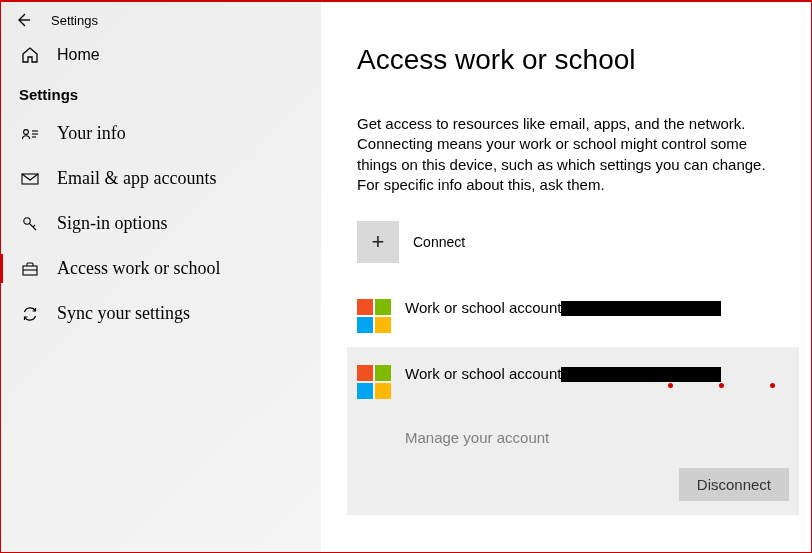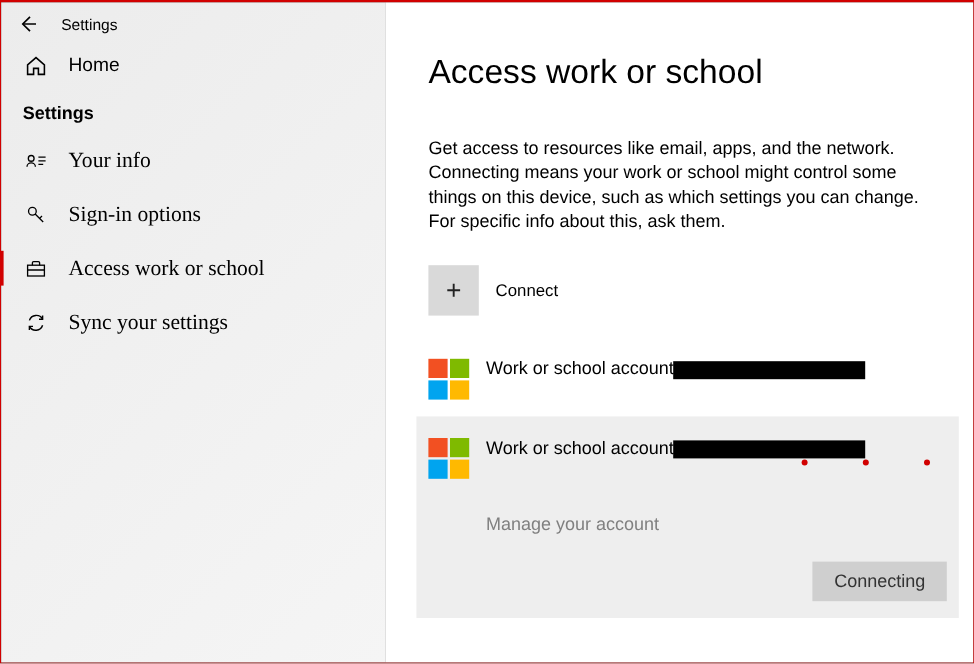--- a/index.html
+++ b/index.html
@@ -1,17 +1,17 @@
 <!DOCTYPE html>
 <html><head>
 <meta charset="utf-8">
 <style>
   * { box-sizing: border-box; }
   html, body { margin:0; padding:0; font-family: "Segoe UI", Arial, sans-serif; font-size:14px; color:#000; }
-  .window { width:812px; height:553px; border:1px solid #d10000; border-top-width:2px; display:flex; background:#404040; }
+  .window { width:812px; height:553px; border:1px solid #d10000; border-top-width:2px; display:flex; background:#000000; }
   
   .sidebar { width:320px; background:linear-gradient(135deg,#ececec,#f5f5f5); display:flex; flex-direction:column; padding-bottom:10px; }
   .titlebar { display:flex; align-items:center; padding:8px 12px; }
   .titlebar .back { width:20px; height:20px; display:flex; align-items:center; justify-content:center; }
   .titlebar .title { margin-left:18px; font-size:13px; }
   .home-row { display:flex; align-items:center; padding:8px 18px 8px 18px; }
   .home-row .ic { width:22px; display:flex; justify-content:center; align-items:center; }
   .home-row .label { margin-left:16px; font-size:16px; }
   .searchbox { margin:14px 16px 10px 16px; height:34px; border:1px solid #888; background:#fff; display:flex; align-items:center; padding:0 8px; }
   .searchbox input { flex:1; border:none; outline:none; font-size:15px; font-style:italic; color:#666; background:transparent; }
@@ -80,20 +80,29 @@
             <circle cx="5" cy="5" r="2.4" stroke="#000" stroke-width="1.1" fill="none"></circle>
             <path d="M1.5 12c0-2 1.7-3.2 3.5-3.2s3.5 1.2 3.5 3.2" stroke="#000" stroke-width="1.1" fill="none"></path>
             <line x1="11" y1="4" x2="17" y2="4" stroke="#000" stroke-width="1.1"></line>
             <line x1="11" y1="7" x2="17" y2="7" stroke="#000" stroke-width="1.1"></line>
             <line x1="11" y1="10" x2="15" y2="10" stroke="#000" stroke-width="1.1"></line>
           </svg>
       </div>
       <div class="label">Your info</div>
     </div>
 
+    <div class="nav-item">
+      <div class="ic">
+        <svg width="18" height="14" viewBox="0 0 18 14">
+            <rect x="1" y="2" width="16" height="10" stroke="#000" stroke-width="1.1" fill="none"></rect>
+            <path d="M1 2 L9 8 L17 2" stroke="#000" stroke-width="1.1" fill="none"></path>
+          </svg>
+      </div>
+      <div class="label">Email &amp; app accounts</div>
+    </div>
 
     <div class="nav-item">
       <div class="ic">
         <svg width="18" height="18" viewBox="0 0 18 18">
             <circle cx="6" cy="6" r="3.2" stroke="#000" stroke-width="1.1" fill="none"></circle>
             <line x1="8.3" y1="8.3" x2="15" y2="15" stroke="#000" stroke-width="1.1"></line>
             <line x1="12" y1="12" x2="14" y2="10" stroke="#000" stroke-width="1.1"></line>
           </svg>
       </div>
       <div class="label">Sign-in options</div>
@@ -162,19 +171,19 @@
           <div class="acc-redact"></div>
         </div>
       </div>
       <div class="dots">
           <span></span>
           <span></span>
           <span></span>
         </div>
       <div class="manage">Manage your account</div>
       <div class="disconnect-row">
-        <button class="disconnect-btn">Connecting</button>
+        <button class="disconnect-btn">Disconnect</button>
       </div>
     </div>
 
   </div>
 
 </div>
 
 </body></html>

